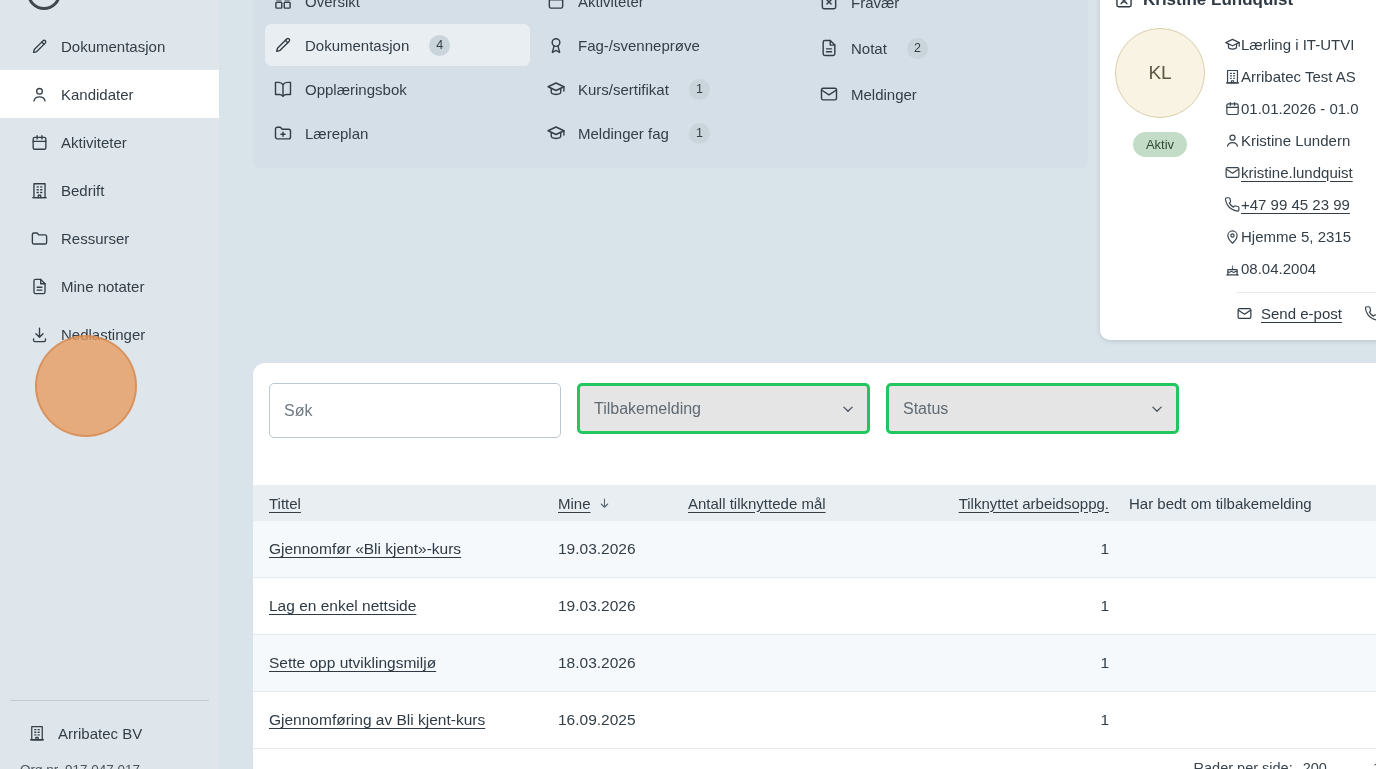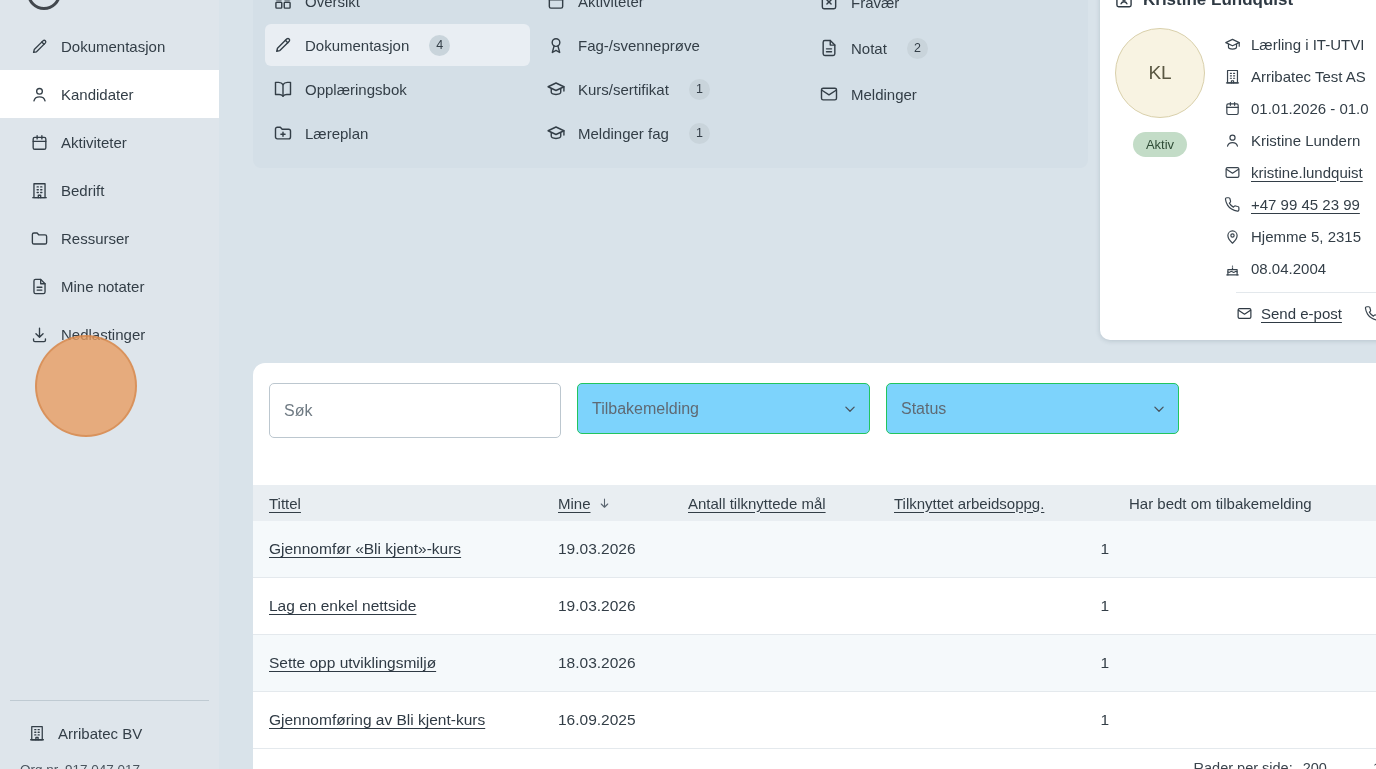--- a/index.html
+++ b/index.html
@@ -35,45 +35,45 @@
   .badge { min-width:21px; height:21px; padding:0 4px; border-radius:11px; background:#c9d4db; color:#333e47; font-size:12.5px; display:inline-flex; align-items:center; justify-content:center; margin-left:8px; }
 
   
   .profile-card { position:absolute; left:1100px; top:-26px; width:330px; height:366px; background:#fff; border-radius:10px; box-shadow:0 1px 5px rgba(40,60,80,.18); padding:16px 0 0 14px; }
   .profile-header { display:flex; align-items:center; gap:9px; font-size:17px; font-weight:700; color:#2f3a44; white-space:nowrap; }
   .profile-body { display:flex; margin-top:18px; }
   .avatar-col { width:92px; display:flex; flex-direction:column; align-items:center; flex:none; }
   .avatar { width:90px; height:90px; border-radius:50%; background:#f8f3e2; border:1px solid #d9d0ab; display:flex; align-items:center; justify-content:center; font-size:19px; color:#5a5742; }
   .status-pill { margin-top:14px; background:#c3dcc7; color:#2f4c36; border-radius:14px; padding:5px 13px; font-size:13px; }
   .details { margin-left:18px; display:flex; flex-direction:column; }
-  .detail-row { display:flex; align-items:center; gap:10px; height:32px; white-space:nowrap; color:#333e47; }
+  .detail-row { display:flex; align-items:center; height:32px; white-space:nowrap; color:#333e47; }
   .detail-row .ic-wrap { color:#39444e; }
   .detail-row.link .detail-text { text-decoration:underline; text-underline-offset:3px; cursor:pointer; }
   .profile-divider { border-top:1px solid #e3e8ec; margin:8px 0 0 122px; }
   .profile-actions { display:flex; align-items:center; gap:22px; margin:12px 0 0 122px; }
   .action-link { display:flex; align-items:center; gap:8px; text-decoration:underline; text-underline-offset:3px; cursor:pointer; white-space:nowrap; color:#2f3a44; }
   .action-icon-only { display:flex; align-items:center; cursor:pointer; color:#39444e; }
 
   
   .content-card { position:absolute; left:253px; top:363px; width:1140px; height:420px; background:#ffffff; border-radius:12px 0 0 0; }
   .filters { display:flex; gap:16px; padding:20px 16px 0 16px; }
   .search-box { width:292px; height:55px; }
   .search-box input { width:100%; height:100%; border:1px solid #bcc7cf; border-radius:5px; padding:0 14px; font-size:16px; color:#333e47; background:#fff; font-family:inherit; outline:none; }
   .search-box input::placeholder { color:#6f7a83; opacity:1; }
-  .select-box { width:293px; height:51px; border:1px solid #22c55e; border-radius:5px; display:flex; align-items:center; justify-content:space-between; padding:0 10px 0 14px; font-size:16px; color:#5f6a74; cursor:pointer; background:#7dd3fc; }
+  .select-box { width:293px; height:51px; border:3px solid #22c55e; border-radius:5px; display:flex; align-items:center; justify-content:space-between; padding:0 10px 0 14px; font-size:16px; color:#5f6a74; cursor:pointer; background:#e5e5e5; }
   .select-box .ic-wrap { color:#49535d; }
 
   .table { margin-top:47px; }
   .thead, .trow { display:grid; grid-template-columns:289px 130px 206px 218px 1fr; align-items:center; padding-left:16px; }
   .thead { height:36px; background:#e9eef2; font-size:15px; color:#333e47; }
   .th { display:flex; align-items:center; gap:6px; }
   .th .th-label { text-decoration:underline; text-underline-offset:3px; cursor:pointer; }
   .th.no-sort .th-label { text-decoration:none; cursor:default; }
   .th.c-goals { justify-content:flex-start; }
-  .th.c-tasks { justify-content:flex-start; padding-right:3px; }
+  .th.c-tasks { justify-content:flex-end; padding-right:3px; }
   .th.c-feedback { padding-left:17px; }
   .th .sort { color:#5a6570; }
   .trow { height:57px; border-bottom:1px solid #e4e9ed; font-size:15.5px; }
   .trow:nth-child(even) { background:#f5f9fb; }
   .c-title a, .title-link { color:#2f3a44; text-decoration:underline; text-underline-offset:3px; cursor:pointer;text-align:right; }
   .cell.c-goals { text-align:center; }
   .cell.c-tasks { text-align:right; padding-right:3px; }
   .cell.c-feedback { padding-left:17px; }
 
   .pagination { position:absolute; right:12px; top:397px; display:flex; align-items:center; gap:46px; font-size:14.5px; color:#3a444d; white-space:nowrap; }

